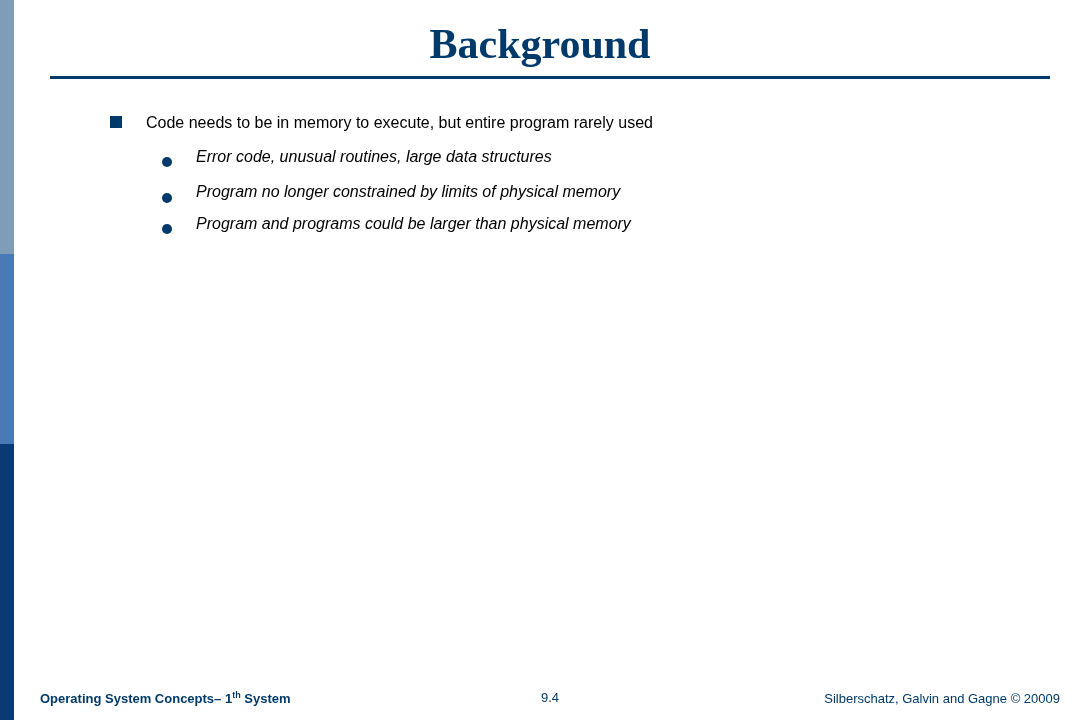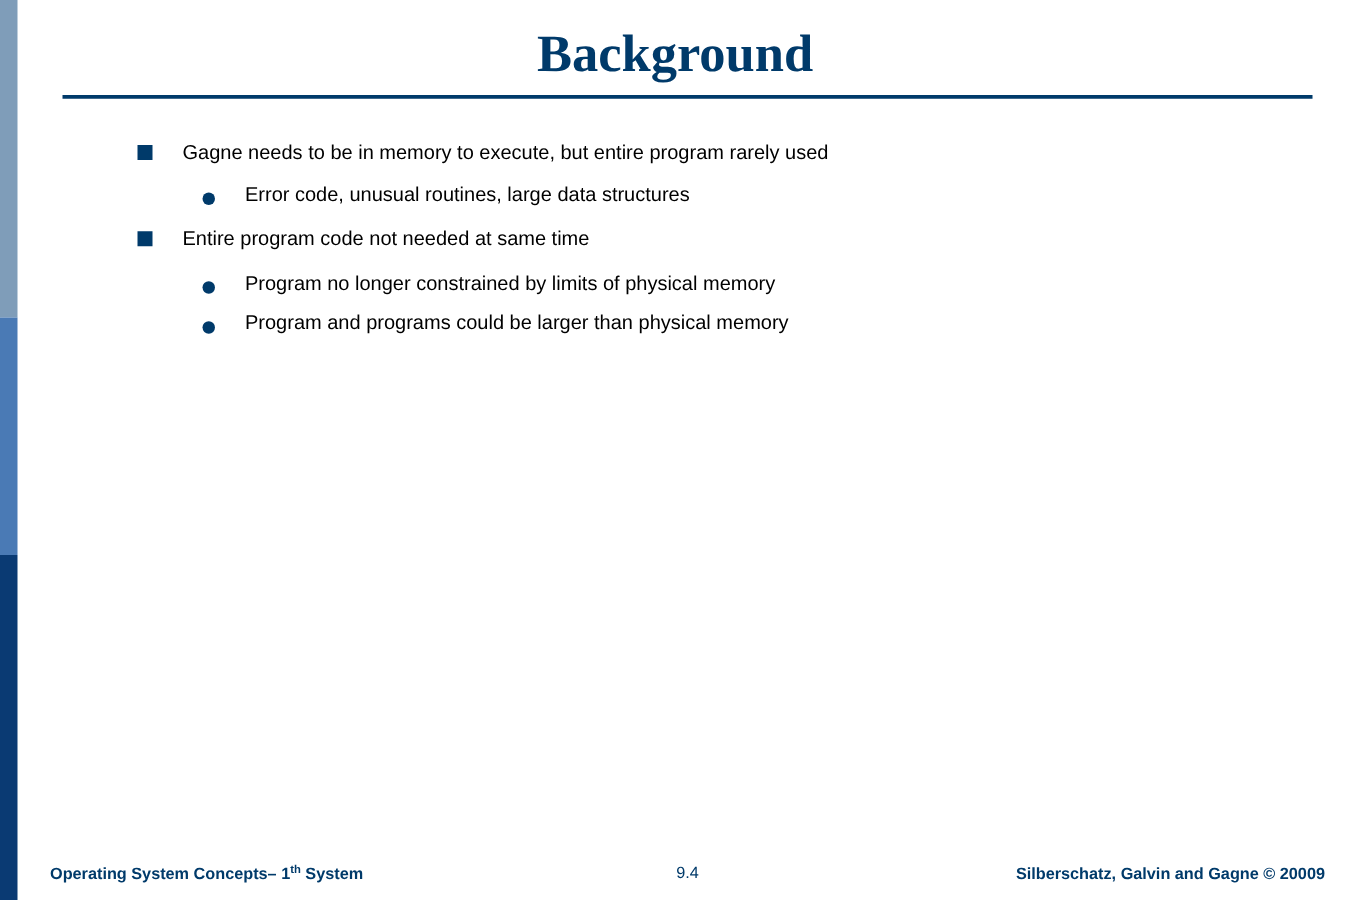--- a/index.html
+++ b/index.html
@@ -61,24 +61,25 @@
   }
   .lvl1 .bullet {
     width: 12px; height: 12px;
     background: #003a6a;
     margin-top: 4px;
     margin-right: 24px;
     flex: 0 0 auto;
   }
   .lvl2 {
     display: flex;
-    align-items: center;
+    align-items: flex-end;
     margin-left: 52px;
     margin-top: 10px;
     margin-bottom: 10px;
+    font-style: italic;
   }
   .lvl2 .dot {
     width: 10px; height: 10px;
     border-radius: 50%;
     background: #003a6a;
     margin-top: 5px;
     margin-right: 24px;
     flex: 0 0 auto;
   }
   .item-block { margin-bottom: 14px; }
@@ -92,52 +93,46 @@
     color: #003a6a;
     font-weight: bold;
   }
   .footer .left sup { font-size: 9px; }
   .footer .center {
     position: absolute;
     left: 0; right: 0;
     text-align: center;
     font-weight: normal;
   }
-  .footer .right { font-weight: bold; }
+  .footer .right { font-weight: normal; }
 </style>
 </head>
 <body>
 
 <div class="slide">
   <div class="sidebar-top"></div>
   <div class="sidebar-mid"></div>
   <div class="sidebar-bot"></div>
 
   <div class="title">Background</div>
   <div class="title-rule"></div>
 
   <div class="content">
 
     <div class="item-block">
       <div class="lvl1">
         <div class="bullet"></div>
-        <div>Gagne needs to be in memory to execute, but entire program rarely used</div>
+        <div>Code needs to be in memory to execute, but entire program rarely used</div>
       </div>
       <div class="lvl2">
         <div class="dot"></div>
         <div>Error code, unusual routines, large data structures</div>
       </div>
     </div>
 
-    <div class="item-block">
-      <div class="lvl1">
-        <div class="bullet"></div>
-        <div>Entire program code not needed at same time</div>
-      </div>
-    </div>
 
     <div class="item-block">
       <div class="lvl2">
         <div class="dot"></div>
         <div>Program no longer constrained by limits of physical memory</div>
       </div>
       <div class="lvl2">
         <div class="dot"></div>
         <div>Program and programs could be larger than physical memory</div>
       </div>

